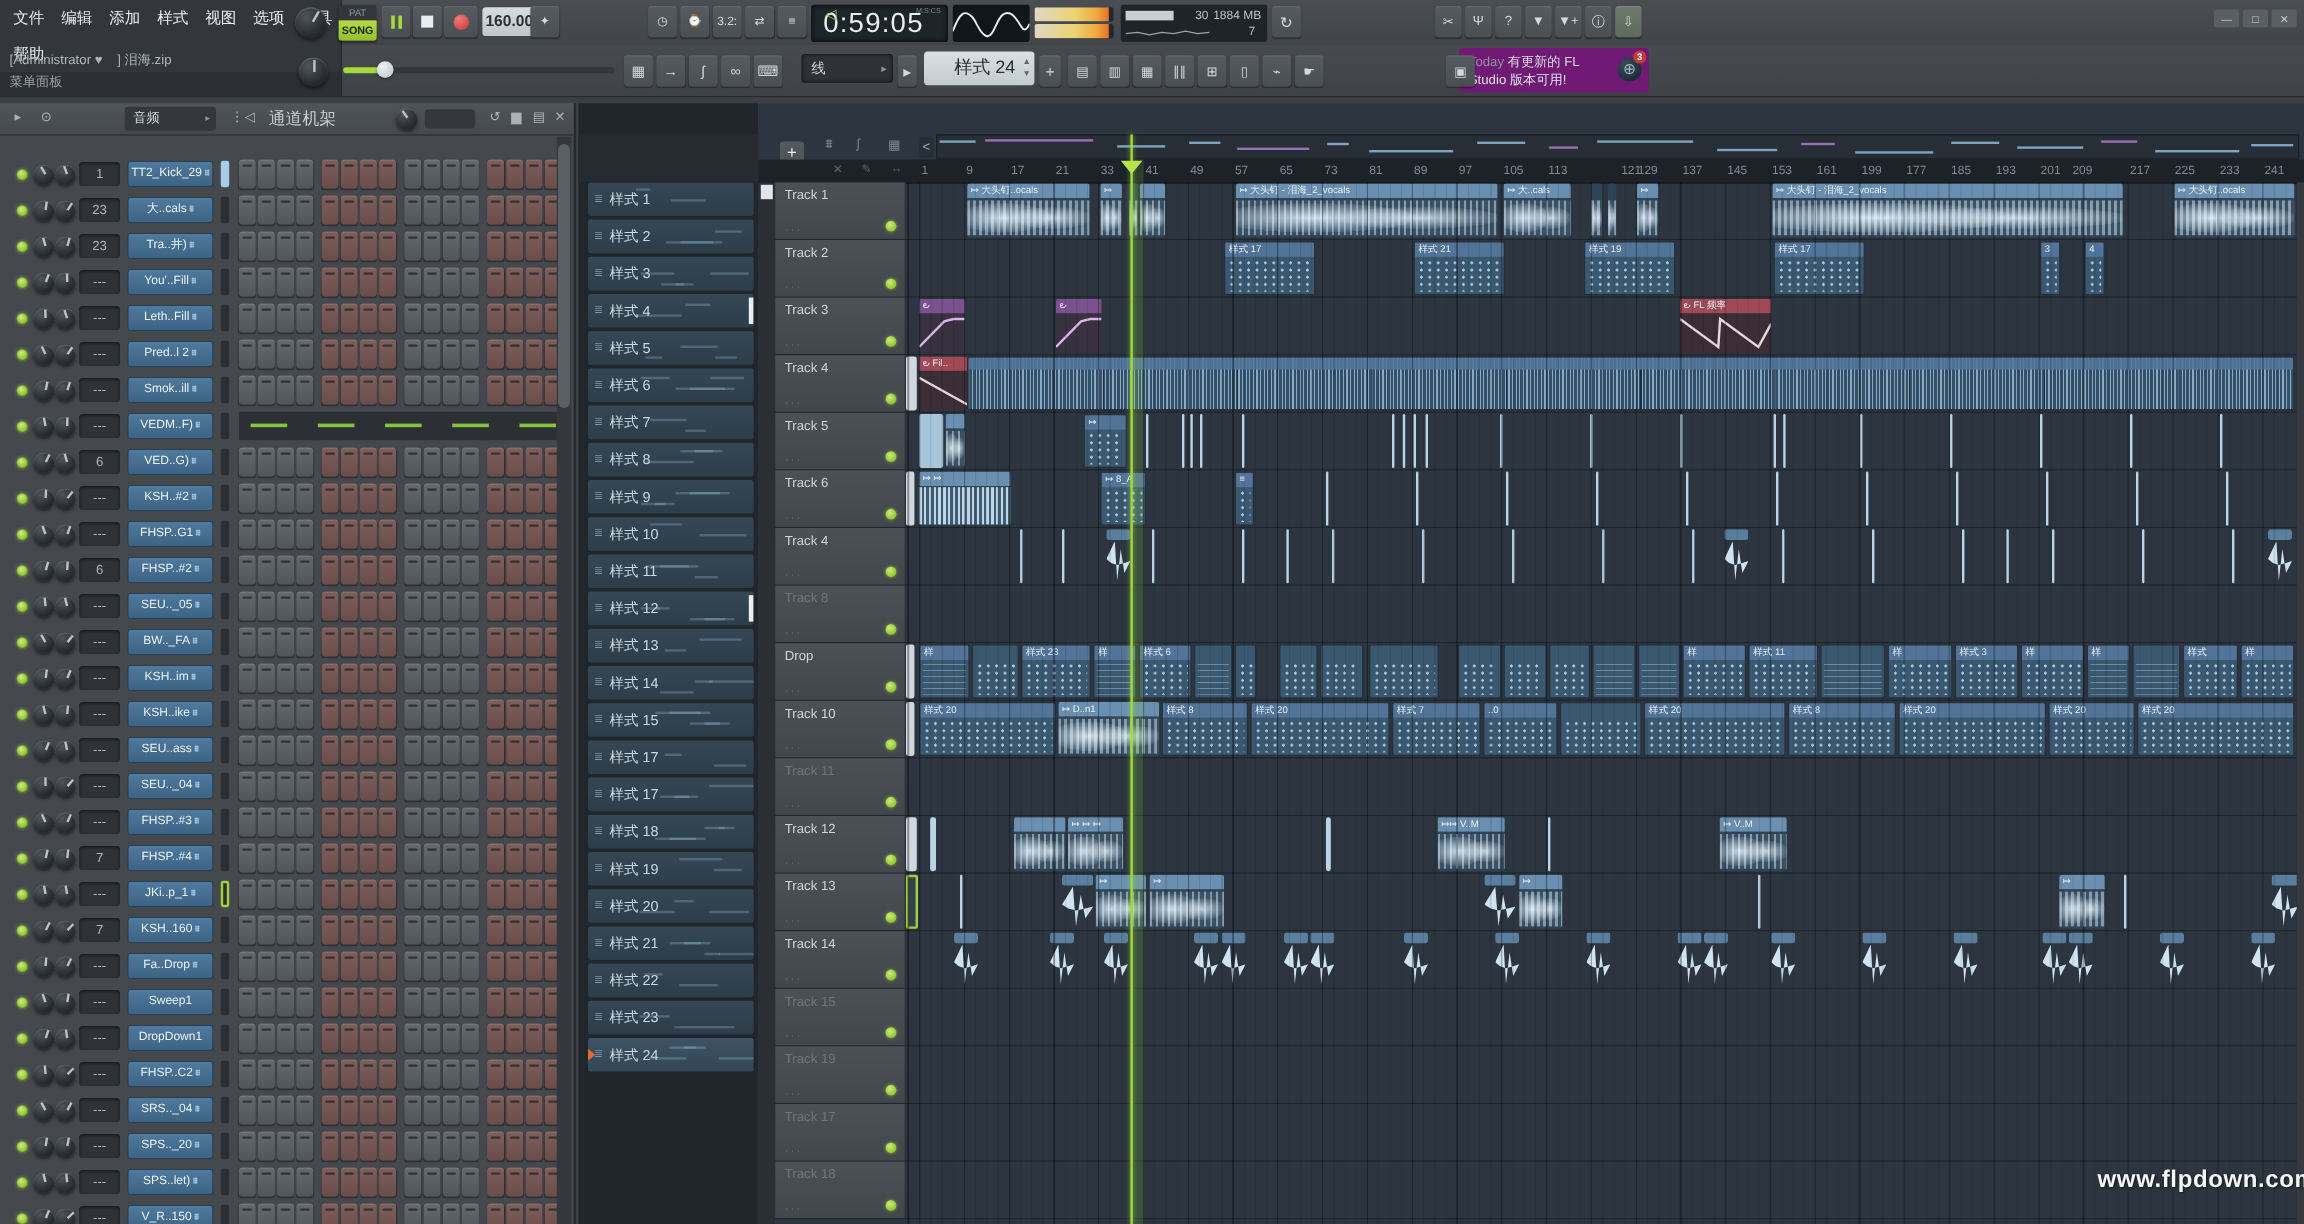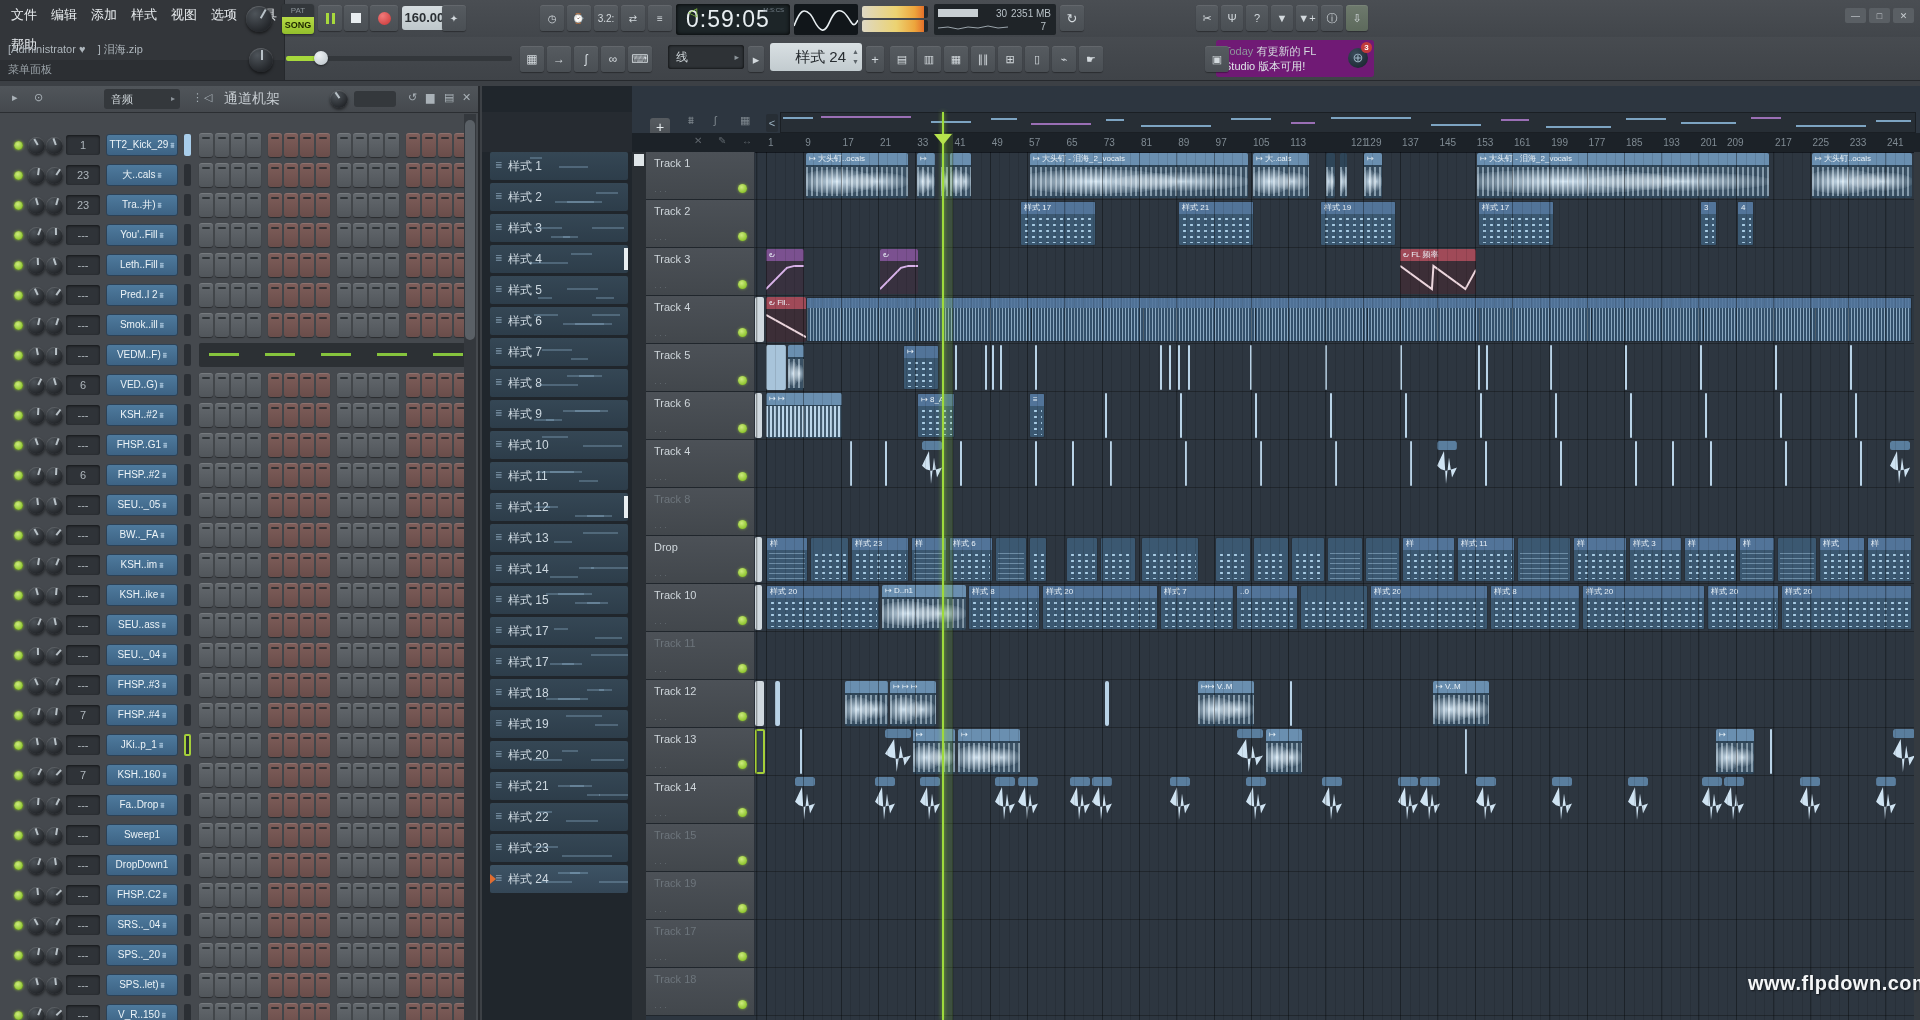--- a/index.html
+++ b/index.html
@@ -227,21 +227,21 @@
     <div class="meter" style="top:2px;">
         <b></b>
       </div>
     <div class="meter" style="top:16px;">
         <b></b>
       </div>
   </div>
   <div id="cpu">
     <div class="bar"></div>
     <span class="v1">30</span>
-    <span class="v2">2351 MB</span>
+    <span class="v2">1884 MB</span>
     <span class="v3">7</span>
     <svg width="70" height="10" viewBox="0 0 70 10" style="position:absolute;left:4px;top:18px;">
       <path d="M0,6 L10,5 L20,7 L30,5 L40,6 L50,4 L60,6 L70,5" fill="none" stroke="#9aa4ab" stroke-width="1"></path>
     </svg>
   </div>
   <div class="tile" style="left:1060px;top:5px;width:24px;">↻</div>
   <div id="t1right"></div>
   <div id="winctl1">
       <div class="winbtn" style="left: 1845px; top: 8px;">—</div>
       <div class="winbtn" style="left: 1869px; top: 8px;">□</div>

